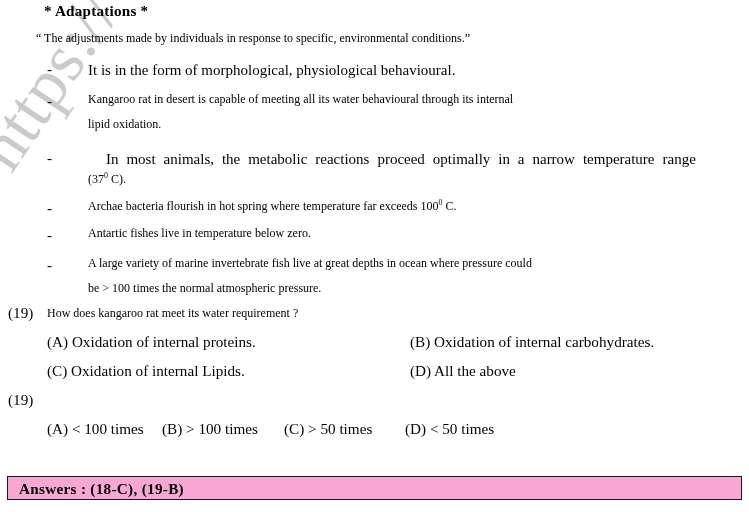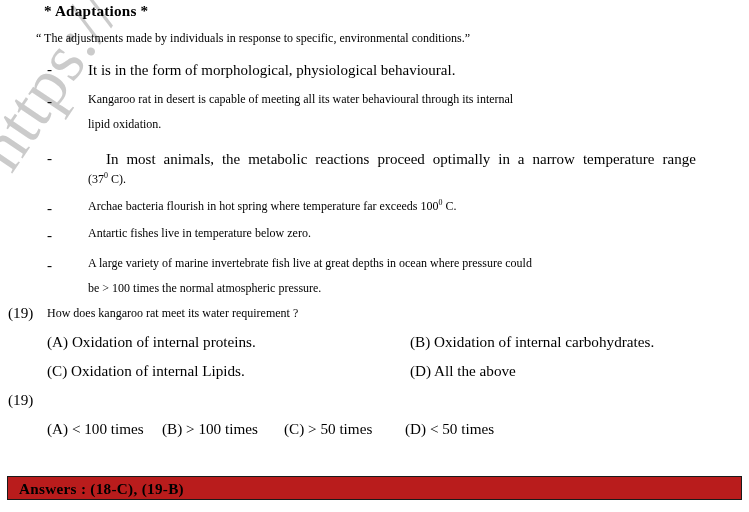--- a/index.html
+++ b/index.html
@@ -99,21 +99,21 @@
 
   
   #answer-box {
     position: absolute;
     left: 7px;
     top: 476px;
     width: 735px;
     height: 24px;
     border: 1.6px solid #1a1a1a;
     box-sizing: border-box;
-    background: #b91c1c;
+    background: #f9a8d4;
     z-index: 3;
     padding-left: 23px;
   }
   #answer-box .answer-text {
     position: absolute;
     left: 11px;
     top: 3px;
     font-size: 15.2px;
     font-weight: bold;
     letter-spacing: 0.3px;

